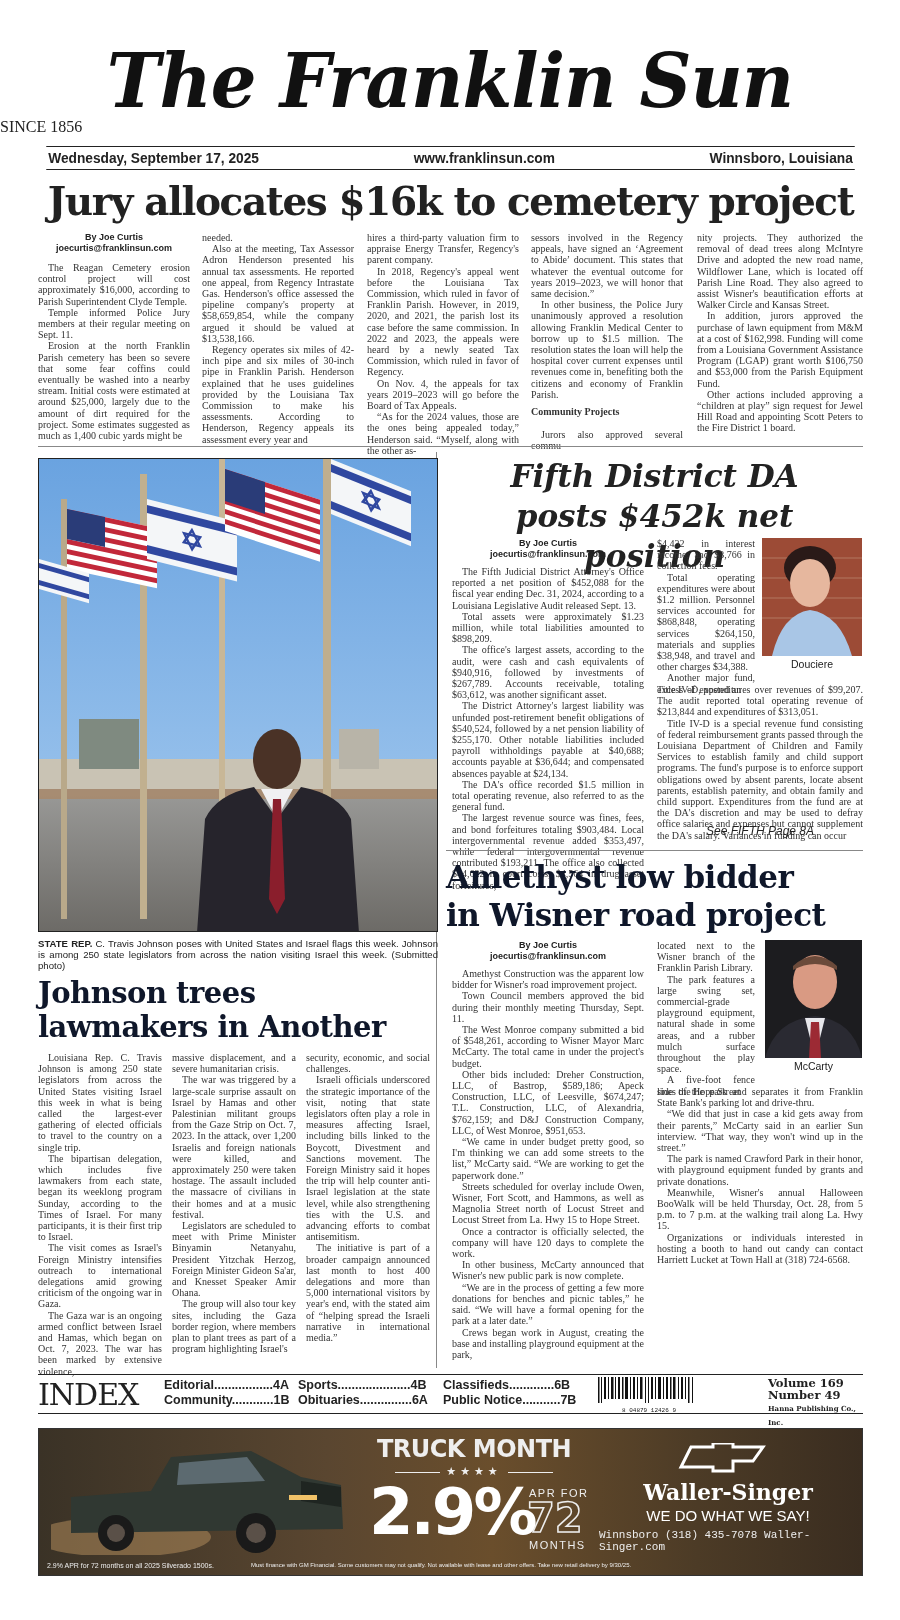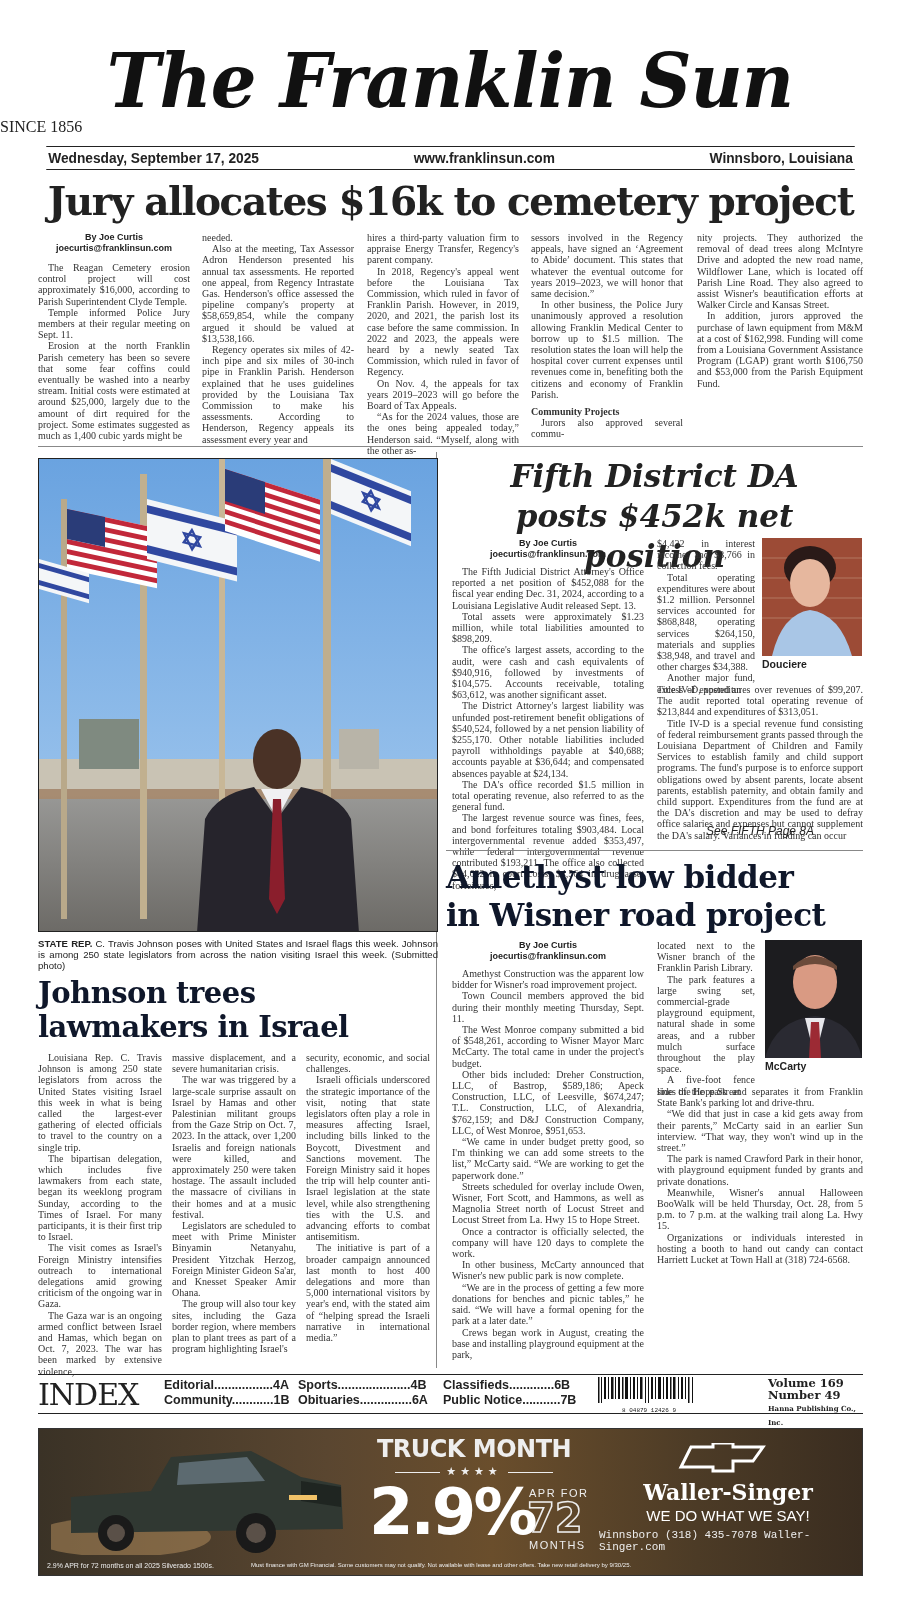--- a/index.html
+++ b/index.html
@@ -7,27 +7,27 @@
 body{position:relative;font-family:"Liberation Serif",serif;color:#222}
 .abs{position:absolute}
 .masthead{left:0;top:38px;width:900px;text-align:center;font-family:"DejaVu Serif",serif;font-weight:bold;font-size:72px;letter-spacing:-1px;color:#111;font-style:italic;transform:scaleY(1.05)}
 .since{left:0;top:118px;width:719px;text-align:left;font-family:Liberation Serif, serif;font-size:16px;color:#222}
 .dateline{left:38px;top:146px;width:825px;height:24px;border-top:1.5px solid #222;border-bottom:1.5px solid #222;font-family:"Liberation Sans",sans-serif;font-weight:bold;font-size:14px;display:flex;justify-content:space-between;align-items:center;padding:0 2px;transform:scaleX(.98)}
 .h1{left:38px;top:178px;width:825px;text-align:center;font-family:"DejaVu Serif",serif;font-weight:bold;font-size:39px;letter-spacing:-1.4px;color:#222}
 .byline{font-family:"Liberation Sans",sans-serif;font-weight:bold;font-size:9px;text-align:center;line-height:11px;color:#222}
 .col{font-size:10px;line-height:11.2px;text-align:justify;color:#333}
 .col p{text-indent:10px}
 .col p.noind{text-indent:0}
-.col h4{font-size:10px;font-weight:bold;margin:6px 0 0}
+.col h4{font-size:10px;font-weight:bold;margin:6px 0 12px}
 .rule-h{height:1px;background:#888}
 .rule-v{width:1px;background:#888}
 .h2i{font-family:"DejaVu Serif",serif;font-style:italic;font-weight:bold;text-align:center;color:#222}
 .h2{font-family:"DejaVu Serif",serif;font-weight:bold;text-align:left;color:#0f172a;letter-spacing:-.5px}
 .caption{font-family:"Liberation Sans",sans-serif;font-size:9.6px;line-height:11px;text-align:justify;color:#222}
-.mugcap{font-family:"Liberation Sans",sans-serif;font-weight:bold;font-size:10.5px;text-align:left}
+.mugcap{font-family:"Liberation Sans",sans-serif;font-weight:normal;font-size:10.5px;text-align:center}
 .seefwd{font-family:"Liberation Sans",sans-serif;font-style:italic;font-size:12px;text-align:center}
 .index-bar{left:38px;top:1374px;width:825px;height:40px;border-top:1.5px solid #222;border-bottom:1.5px solid #222}
 .idx-title{position:absolute;left:0;top:2px;font-family:"DejaVu Serif",serif;font-size:30px;letter-spacing:-1px;color:#222}
 .idx-grp{position:absolute;top:3px;font-family:"Liberation Sans",sans-serif;font-weight:bold;font-size:12.5px;line-height:15px}
 .vol{position:absolute;left:730px;top:2px;font-family:"DejaVu Serif",serif;font-weight:bold;font-size:11.5px;line-height:12px}
 .vol small{font-size:7px;font-weight:bold}
 .ad{left:38px;top:1428px;width:825px;height:148px;background:linear-gradient(90deg,#3a3226 0%,#5a4630 35%,#6a4e2c 55%,#4c3b26 80%,#3a2d20 100%);border:1px solid #333;overflow:hidden}
 .truck{position:absolute;left:12px;top:8px;width:300px;height:118px}
 .ad-title{position:absolute;left:335px;top:6px;width:200px;text-align:center;font-family:"DejaVu Sans",sans-serif;font-weight:bold;font-size:24px;color:#eee;letter-spacing:-.5px}
 .ad-stars{position:absolute;left:335px;top:36px;width:200px;text-align:center;color:#eee;font-size:11px;letter-spacing:4px}
@@ -79,20 +79,21 @@
 </div>
 <div class="abs col" style="left:531px;top:232px;width:152px">
   <p class="noind">sessors involved in the Regency appeals, have signed an ‘Agreement to Abide’ document. This states that whatever the eventual outcome for years 2019–2023, we will honor that same decision.”</p>
   <p>In other business, the Police Jury unanimously approved a resolution allowing Franklin Medical Center to borrow up to $1.5 million. The resolution states the loan will help the hospital cover current expenses until revenues come in, benefiting both the citizens and economy of Franklin Parish.</p>
   <h4>Community Projects</h4>
   <p>Jurors also approved several commu-</p>
 </div>
 <div class="abs col" style="left:697px;top:232px;width:166px">
   <p class="noind">nity projects. They authorized the removal of dead trees along McIntyre Drive and adopted the new road name, Wildflower Lane, which is located off Parish Line Road. They also agreed to assist Wisner's beautification efforts at Walker Circle and Kansas Street.</p>
   <p>In addition, jurors approved the purchase of lawn equipment from M&amp;M at a cost of $162,998. Funding will come from a Louisiana Government Assistance Program (LGAP) grant worth $106,750 and $53,000 from the Parish Equipment Fund.</p>
+  <p>Other actions included approving a “children at play” sign request for Jewel Hill Road and appointing Scott Peters to the Fire District 1 board.</p>
 </div>
 
 <div class="abs rule-h" style="left:38px;top:446px;width:825px"></div>
 <div class="abs rule-v" style="left:436px;top:452px;height:916px"></div>
 
 <div class="abs" style="left:38px;top:458px;width:400px;height:474px;border:1px solid #222;overflow:hidden">
   <svg width="400" height="474" viewBox="0 0 400 474">
     <defs>
       <linearGradient id="sky" x1="0" y1="0" x2="0" y2="1">
           <stop offset="0" stop-color="#6aa3e0"></stop>
@@ -170,21 +171,21 @@
       <path d="M234 340 L242 340 L246 440 L238 455 L230 440 Z" fill="#8a1e2c"></path>
     </g>
   </svg>
 </div>
 <div class="abs caption" style="left:38px;top:938px;width:400px">
   <b>STATE REP.</b><span> C. Travis Johnson poses with United States and Israel flags this week. Johnson is among 250 state legislators from across the nation visiting Israel this week. (Submitted photo)</span>
 </div>
 
 <div class="abs h2" style="left:38px;top:976px;width:400px;font-size:29px;line-height:34px">
   <div>Johnson trees</div>
-  <div>lawmakers in Israel</div>
+  <div>lawmakers in Another</div>
 </div>
 <div class="abs col" style="left:38px;top:1052px;width:124px">
   <p>Louisiana Rep. C. Travis Johnson is among 250 state legislators from across the United States visiting Israel this week in what is being called the largest-ever gathering of elected officials to travel to the country on a single trip.</p>
   <p>The bipartisan delegation, which includes five lawmakers from each state, began its weeklong program Sunday, according to the Times of Israel. For many participants, it is their first trip to Israel.</p>
   <p>The visit comes as Israel's Foreign Ministry intensifies outreach to international delegations amid growing criticism of the ongoing war in Gaza.</p>
   <p>The Gaza war is an ongoing armed conflict between Israel and Hamas, which began on Oct. 7, 2023. The war has been marked by extensive violence,</p>
 </div>
 <div class="abs col" style="left:172px;top:1052px;width:124px">
   <p class="noind">massive displacement, and a severe humanitarian crisis.</p>
   <p>The war was triggered by a large-scale surprise assault on Israel by Hamas and other Palestinian militant groups from the Gaze Strip on Oct. 7, 2023. In the attack, over 1,200 Israelis and foreign nationals were killed, and approximately 250 were taken hostage. The assault included the massacre of civilians in their homes and at a music festival.</p>
@@ -201,21 +202,21 @@
   <div>Fifth District DA</div>
   <div>posts $452k net position</div>
 </div>
 <div class="abs" style="left:452px;top:538px;width:192px">
   <div class="byline">By Joe Curtis</div>
   <div class="byline">joecurtis@franklinsun.com</div>
 </div>
 <div class="abs col" style="left:452px;top:566px;width:192px">
   <p>The Fifth Judicial District Attorney's Office reported a net position of $452,088 for the fiscal year ending Dec. 31, 2024, according to a Louisiana Legislative Audit released Sept. 13.</p>
   <p>Total assets were approximately $1.23 million, while total liabilities amounted to $898,209.</p>
-  <p>The office's largest assets, according to the audit, were cash and cash equivalents of $940,916, followed by investments of $104,575. Accounts receivable, totaling $63,612, was another significant asset.</p>
+  <p>The office's largest assets, according to the audit, were cash and cash equivalents of $940,916, followed by investments of $267,789. Accounts receivable, totaling $63,612, was another significant asset.</p>
   <p>The District Attorney's largest liability was unfunded post-retirement benefit obligations of $540,524, followed by a net pension liability of $255,170. Other notable liabilities included payroll withholdings payable at $40,688; accounts payable at $36,644; and compensated absences payable at $24,134.</p>
   <p>The DA's office recorded $1.5 million in total operating revenue, also referred to as the general fund.</p>
   <p>The largest revenue source was fines, fees, and bond forfeitures totaling $903,484. Local intergovernmental revenue added $353,497, while federal intergovernmental revenue contributed $193,211. The office also collected $44,622 in court costs, $4,564 in drug asset forfeitures,</p>
 </div>
 <div class="abs col" style="left:657px;top:538px;width:98px">
   <p class="noind">$4,432 in interest income, and $3,766 in collection fees.</p>
   <p>Total operating expenditures were about $1.2 million. Personnel services accounted for $868,848, operating services $264,150, materials and supplies $38,948, and travel and other charges $34,388.</p>
   <p>Another major fund, Title IV-D, posted an</p>
 </div>
 <div class="abs" style="left:762px;top:538px;width:100px;height:118px;background:#a5563e;overflow:hidden">

